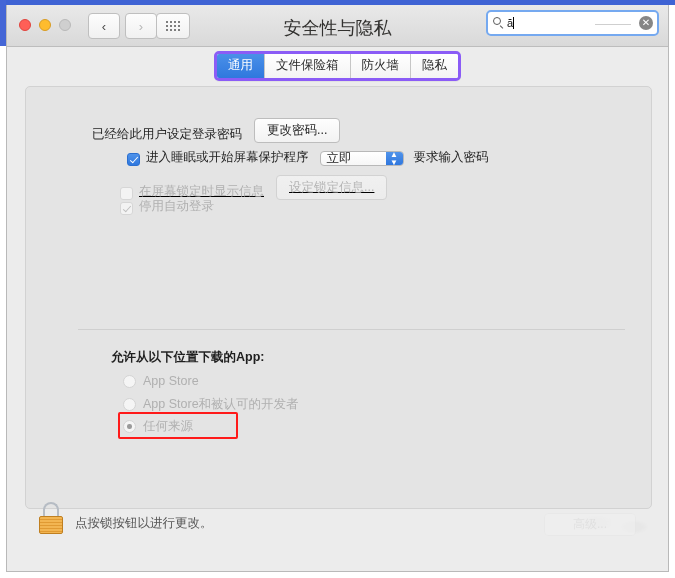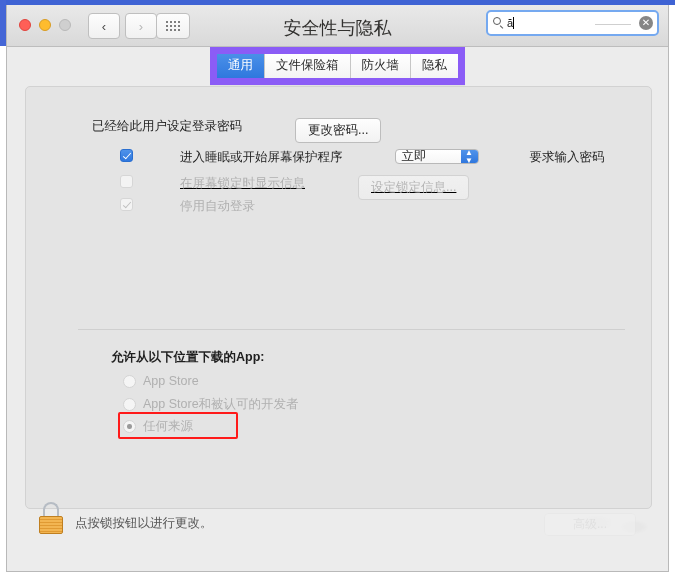--- a/index.html
+++ b/index.html
@@ -212,22 +212,22 @@
   .tabbar-area {
     position: relative;
     height: 38px;
     background: #ececec;
     display: flex;
     align-items: center;
     justify-content: center;
   }
   .tabs {
     display: flex;
-    border: 7px solid #8b5cf6;
-    border-radius: 0;
+    border: 3px solid #8b5cf6;
+    border-radius: 5px;
     overflow: hidden;
     background: #ffffff;
     box-shadow: 0 1px 0 rgba(0,0,0,0.04);
   }
   .tab {
     padding: 3px 11px 4px;
     font-size: 12.5px;
     color: #2b2b2b;
     background: linear-gradient(to bottom, #ffffff, #f4f4f4);
     border-right: 1px solid #c6c6c6;
@@ -247,22 +247,21 @@
     width: 627px;
     height: 423px;
     background: #e4e4e4;
     border: 1px solid #d2d2d2;
     border-radius: 5px;
     box-sizing: border-box;
   }
 
   .row {
     display: flex;
-    align-items: flex-start;
-    gap: 41px;
+    align-items: flex-end;
   }
   .label {
     font-size: 12.5px;
     color: #1f1f1f;
     white-space: nowrap;
   }
   .label.dim { color: #b0b0b0; }
 
   .pw-row {
     position: absolute;
@@ -280,21 +279,21 @@
     line-height: 16px;
     white-space: nowrap;
   }
   .btn.disabled {
     color: #b4b4b4;
     background: linear-gradient(to bottom, #f0f0f0, #ececec);
     border-color: #d2d2d2;
   }
 
   
-  .cb-row1 { position: absolute; left: 94px; top: 62px; font-family: Liberation Serif, serif; }
+  .cb-row1 { position: absolute; left: 101px; top: 62px; font-family: Liberation Serif, serif; }
   .cb-row2 { position: absolute; left: 94px; top: 88px; text-decoration: underline; }
   .cb-row3 { position: absolute; left: 94px; top: 111px; }
 
   .checkbox {
     width: 13px; height: 13px;
     border-radius: 3px;
     border: 1px solid #a9a9a9;
     background: #ffffff;
     box-sizing: border-box;
     margin-right: 6px;

